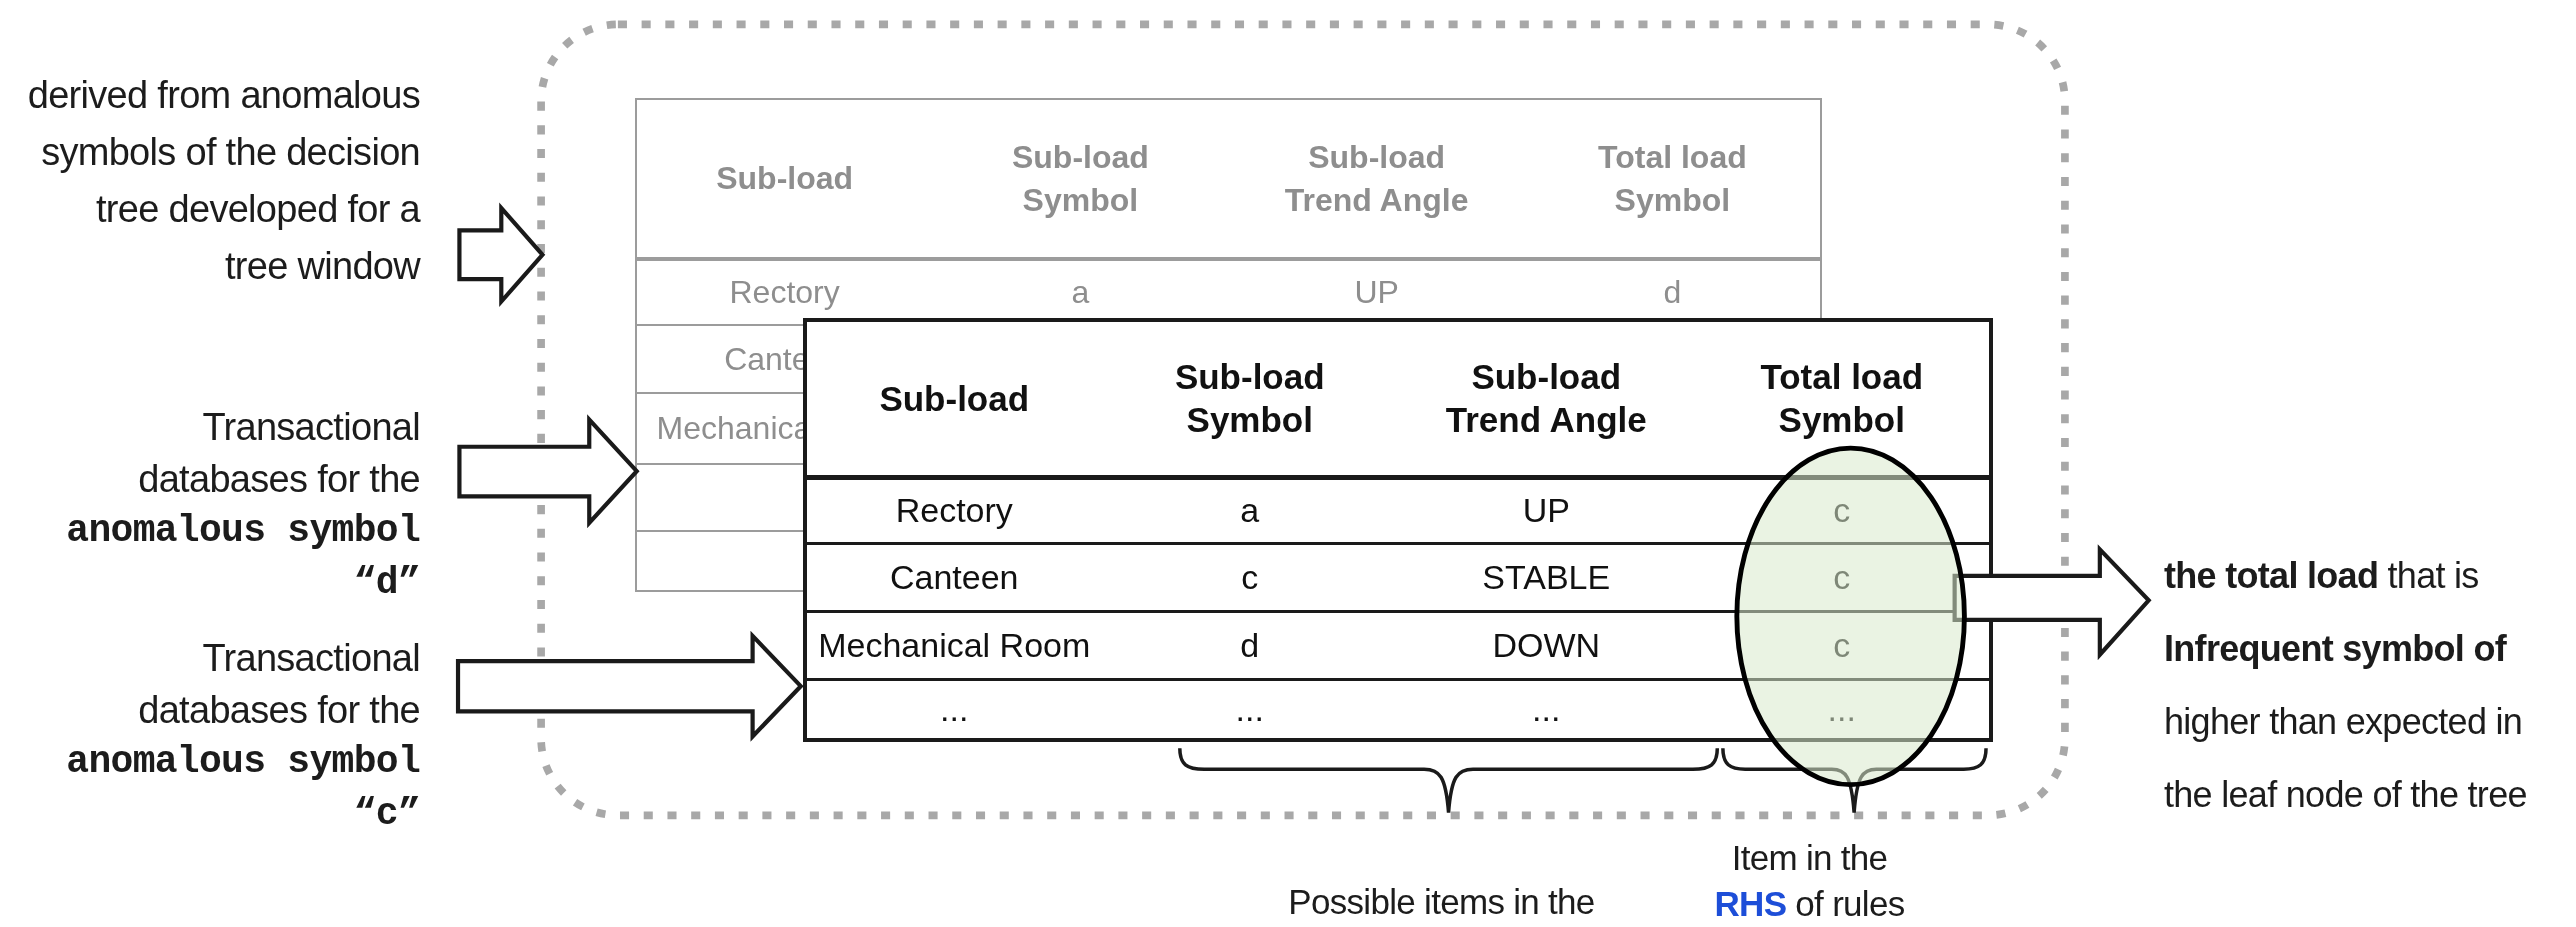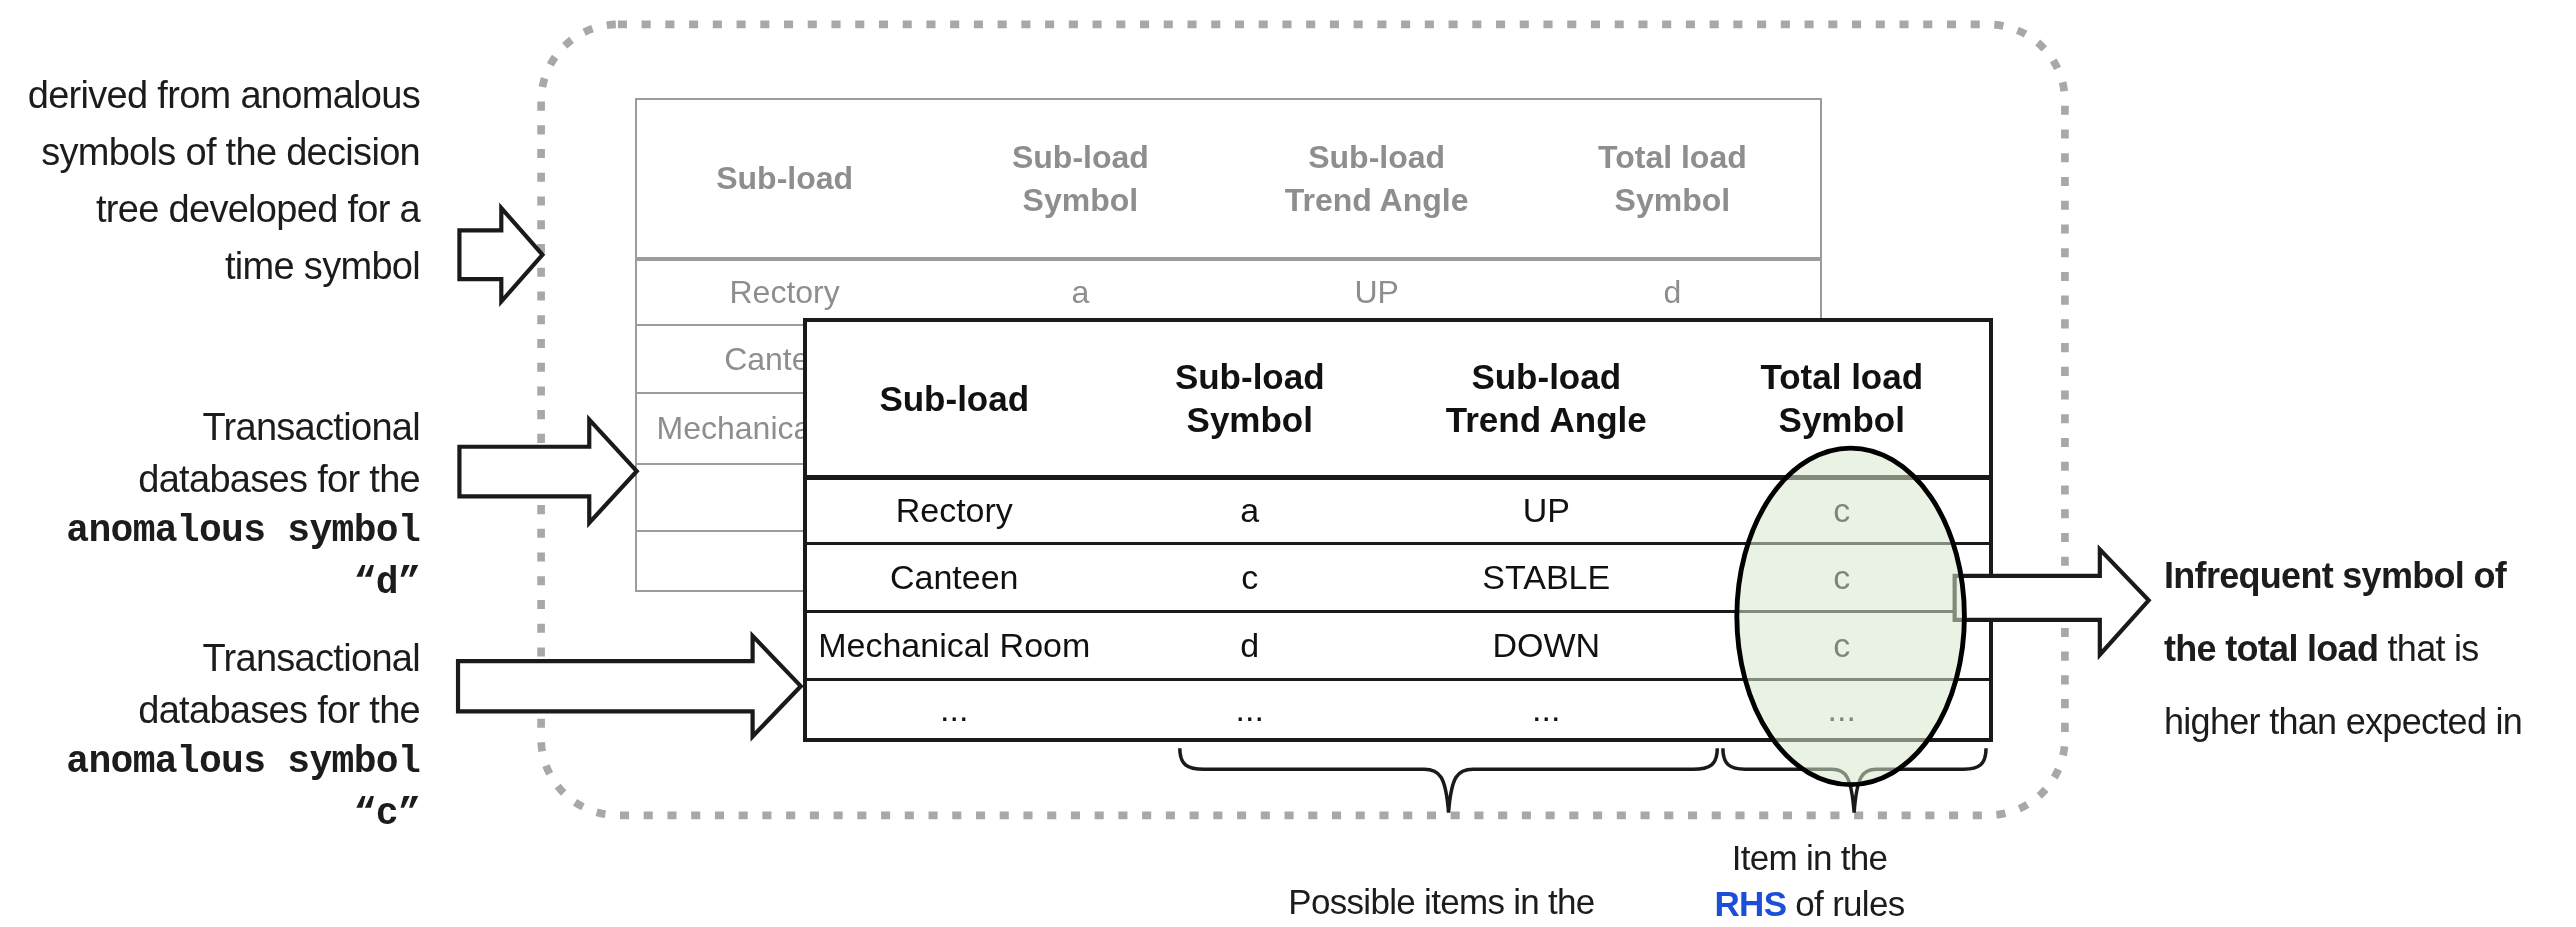--- a/index.html
+++ b/index.html
@@ -159,39 +159,40 @@
     <polygon points="656,947 1078,947 1078,911 1147,983 1078,1055 1078,1019 656,1019" fill="#ffffff" stroke="#1a1a1a" stroke-width="6" stroke-linejoin="miter"></polygon>
     <polygon points="2800,825 3008,825 3008,787 3078,860 3008,938 3008,888 2800,888" fill="#ffffff" stroke="#1a1a1a" stroke-width="6" stroke-linejoin="miter"></polygon>
 
     <ellipse cx="2651" cy="883" rx="163" ry="241" fill="#d8e9cc" fill-opacity="0.55" stroke="#000000" stroke-width="7"></ellipse>
   </svg>
 
   <div class="note" id="note-window">
     <div>derived from anomalous</div>
     <div>symbols of the decision</div>
     <div>tree developed for a</div>
-    <div>time symbol</div>
+    <div>tree window</div>
   </div>
 
   <div class="note" id="note-d">
     <div>Transactional</div>
     <div>databases for the</div>
     <div class="bold">anomalous symbol “d”</div>
   </div>
 
   <div class="note" id="note-c">
     <div>Transactional</div>
     <div>databases for the</div>
     <div class="bold">anomalous symbol “c”</div>
   </div>
 
   <div class="note" id="note-right">
+    <div><b>the total load</b><span> that is</span></div>
     <div><b>Infrequent symbol of</b><span></span></div>
-    <div><b>the total load</b><span> that is</span></div>
     <div><b></b><span>higher than expected in</span></div>
+    <div><b></b><span>the leaf node of the tree</span></div>
   </div>
 
   <div class="brace-label" id="label-lhs">
     <div>Possible items in the</div>
     <div><span class="red" id="lhs-red" style="color: #0c4a6e;">LHS</span><span> of rules</span></div>
   </div>
   <div class="brace-label" id="label-rhs">
     <div>Item in the</div>
     <div><span class="red" id="rhs-red" style="color: #1d4ed8;">RHS</span><span> of rules</span></div>
   </div>

